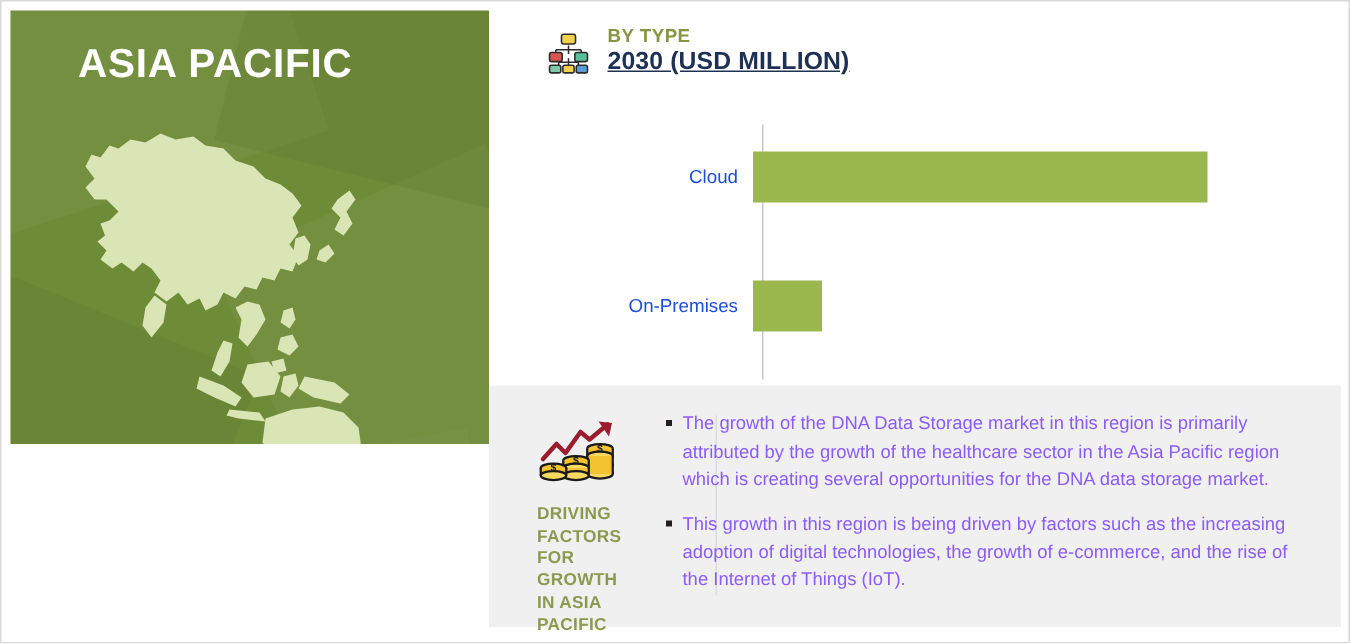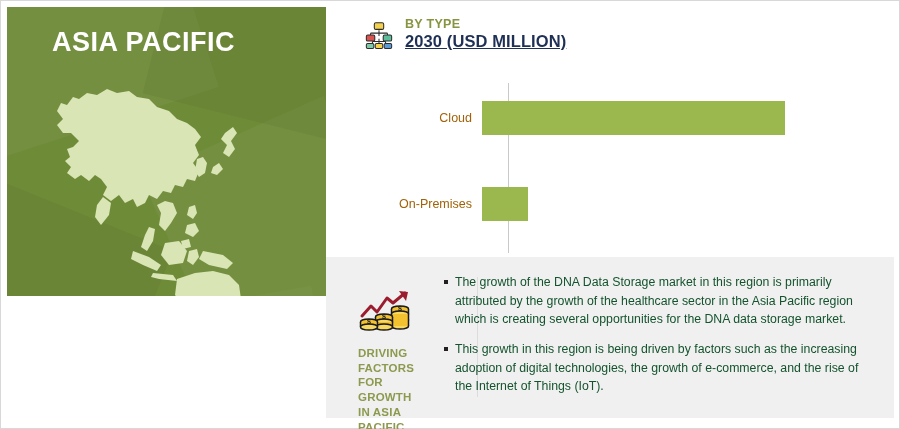--- a/index.html
+++ b/index.html
@@ -144,25 +144,25 @@
   .bar-row {
     position: absolute;
     left: 0;
     height: 34px;
     display: flex;
     align-items: center;
   }
   #bar-row-0 { top: 22px; }
   #bar-row-1 { top: 108px; }
   .bar-label {
-    width: 156px;
+    width: 176px;
     text-align: right;
     padding-right: 10px;
     font-size: 12.5px;
-    color: #a16207;
+    color: #1d4ed8;
     font-family: "Liberation Sans", sans-serif;
   }
   .bar-track { position: relative; height: 34px; flex: 1 1 auto; }
   .bar-fill {
     position: absolute;
     left: 0; top: 0;
     height: 34px;
     background: #9bb84e;
   }
 
@@ -170,21 +170,21 @@
   #factors {
     position: absolute;
     left: 0; top: 250px;
     width: 568px; height: 161px;
     background: #f0f0f0;
     display: flex;
   }
   #factors-left {
     position: relative;
     width: 151px;
-    padding: 32px 10px 0 32px;
+    padding: 22px 10px 0 32px;
   }
   #factors-icon { margin-bottom: 7px; }
   #factors-icon svg { display: block; }
   #factors-caption {
     font-size: 11.5px;
     font-weight: bold;
     color: #8b9a4e;
     line-height: 1.28;
     letter-spacing: 0.2px;
   }
@@ -196,21 +196,21 @@
   }
   #bullets {
     flex: 1 1 auto;
     padding: 16px 34px 0 18px;
   }
   .bullet {
     position: relative;
     padding-left: 11px;
     font-size: 12.3px;
     line-height: 1.52;
-    color: #14532d;
+    color: #8b5cf6;
     margin-bottom: 11px;
     text-align: left;
     font-family: "Liberation Sans", sans-serif;
   }
   .bullet:last-child { margin-bottom: 5px; }
   .bullet::before {
     content: "";
     position: absolute;
     left: 0; top: 7px;
     width: 4px; height: 4px;

